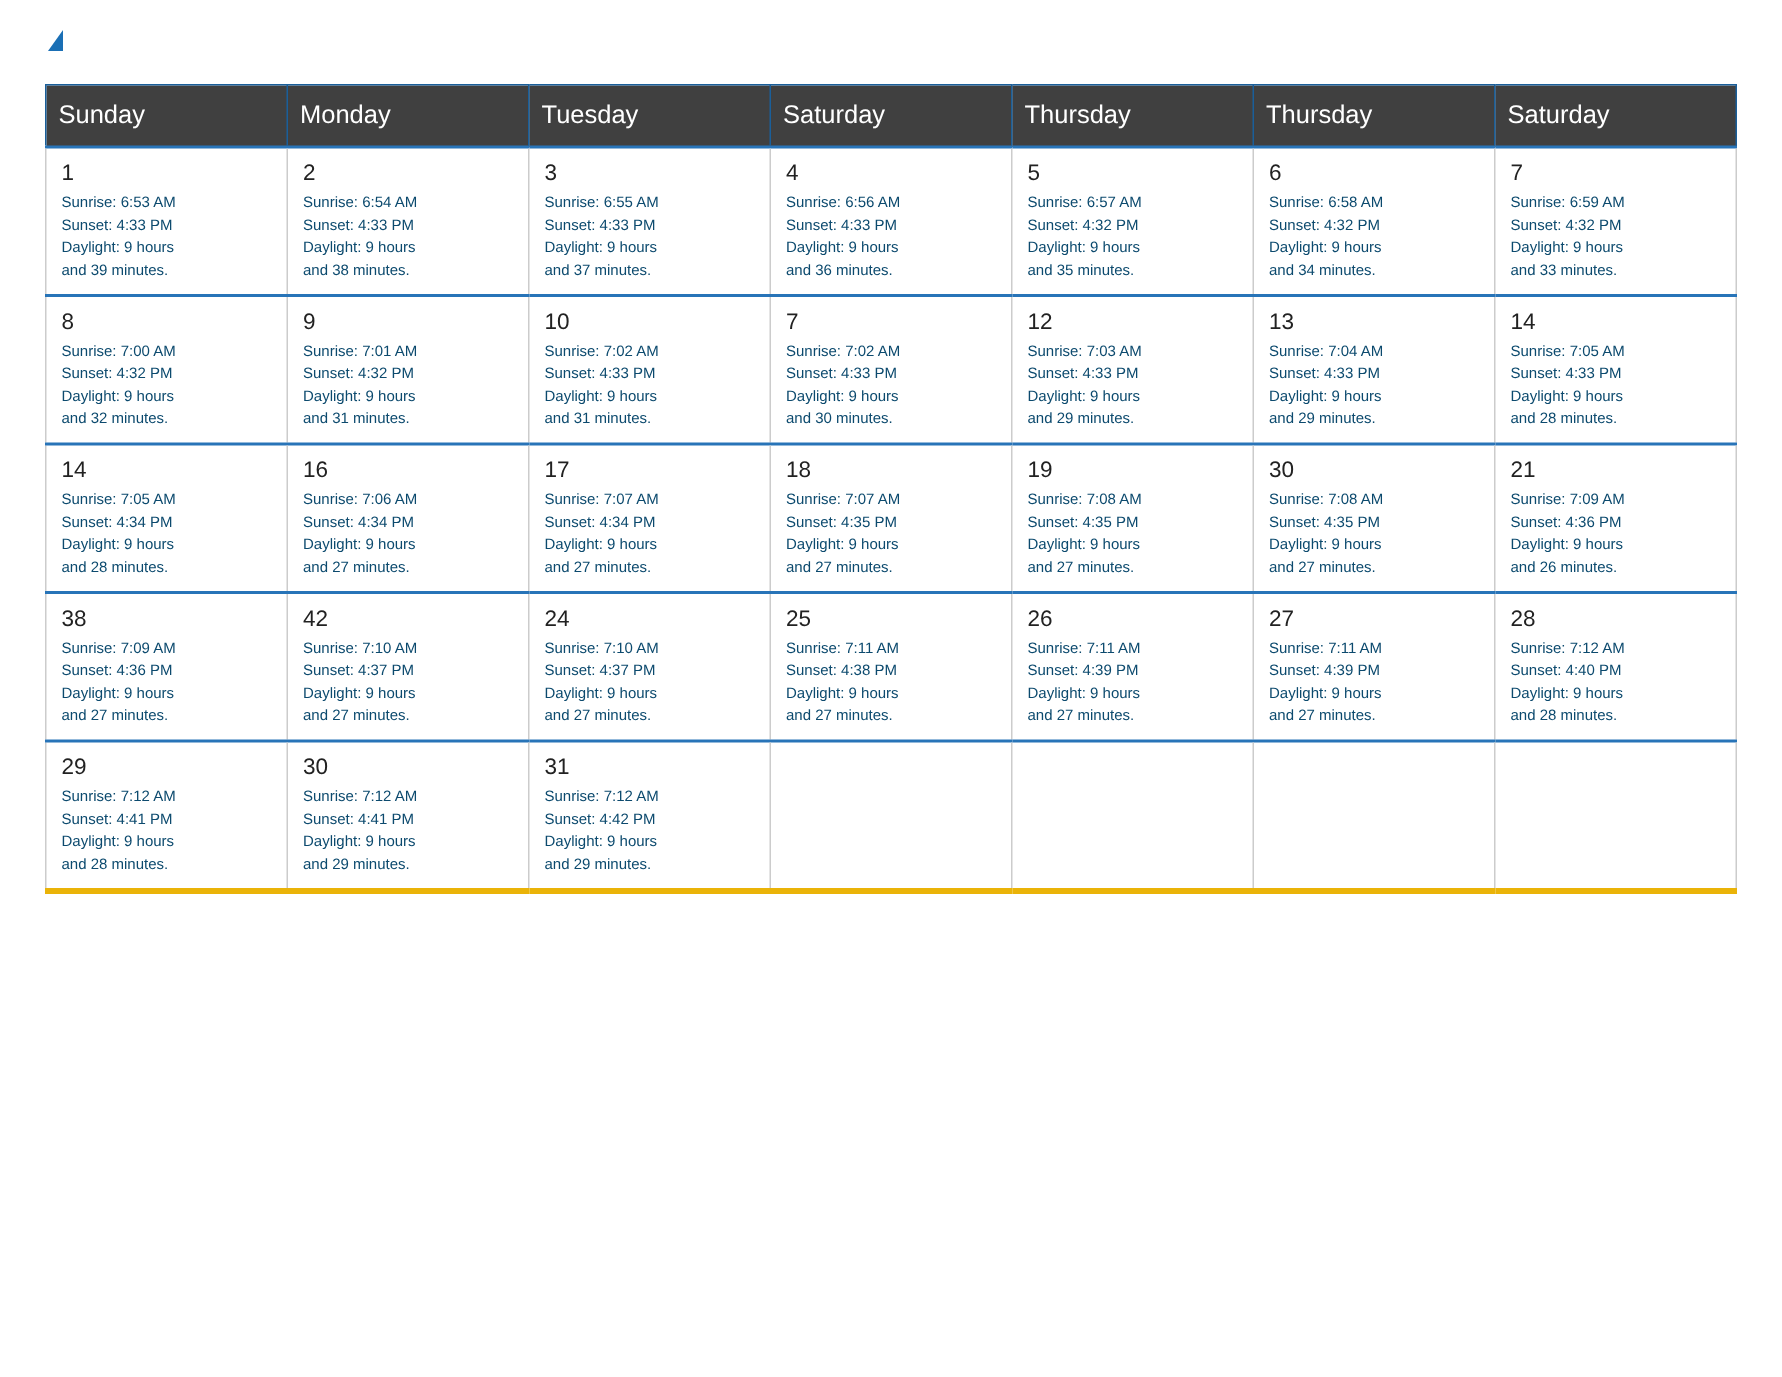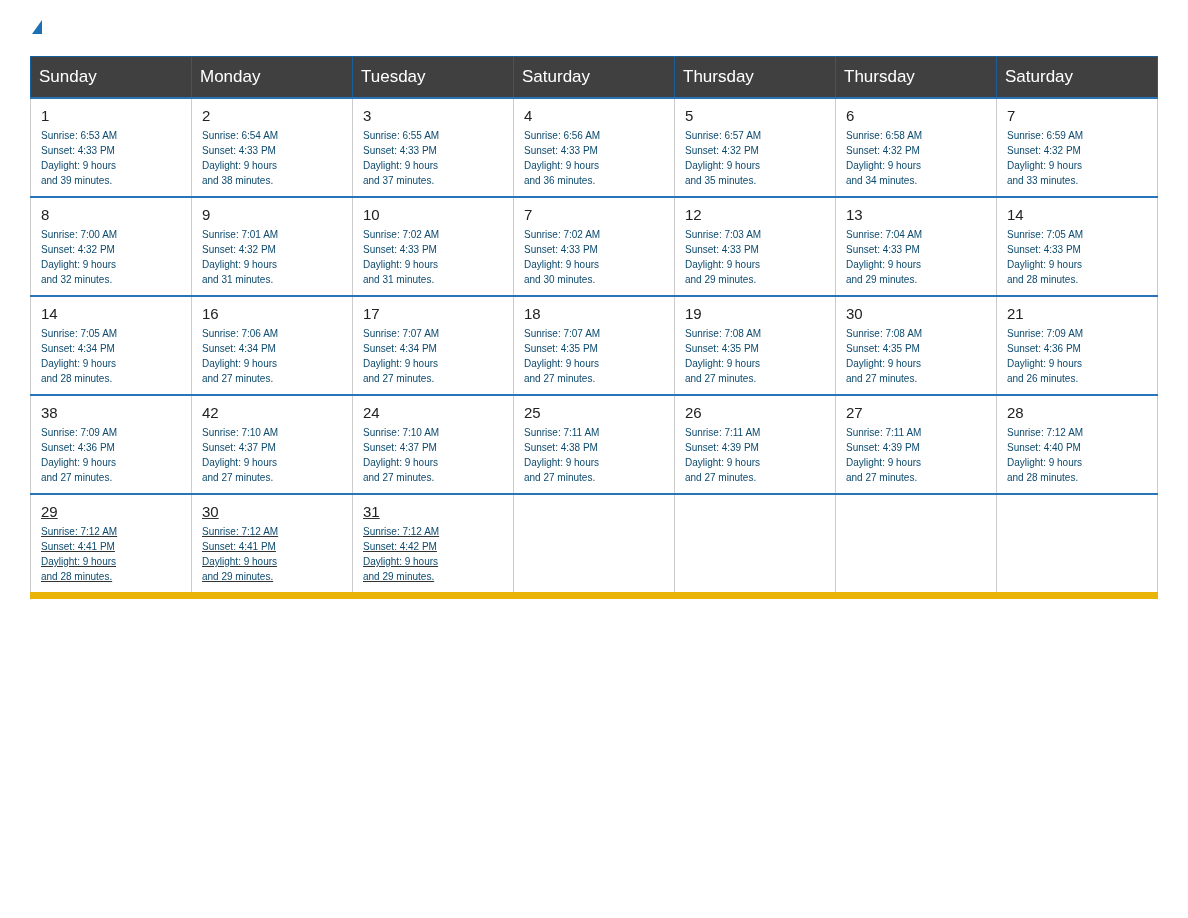--- a/index.html
+++ b/index.html
@@ -68,22 +68,21 @@
     .calendar td {
       vertical-align: top;
       padding: 8px 10px;
       border: 1px solid #ccc;
       width: calc(100% / 7);
       font-size: 13px;
       color: #333;
       min-height: 110px;
     }
     .calendar tr:last-child td {
-      border-bottom: 7px solid #eab308;
-      text-decoration: underline;
+      border-bottom: 4px solid #eab308;
     }
     .day-number {
       font-size: 15px;
       font-weight: normal;
       color: #222;
       display: block;
       margin-bottom: 4px;
     }
     .day-info {
       font-size: 10px;

